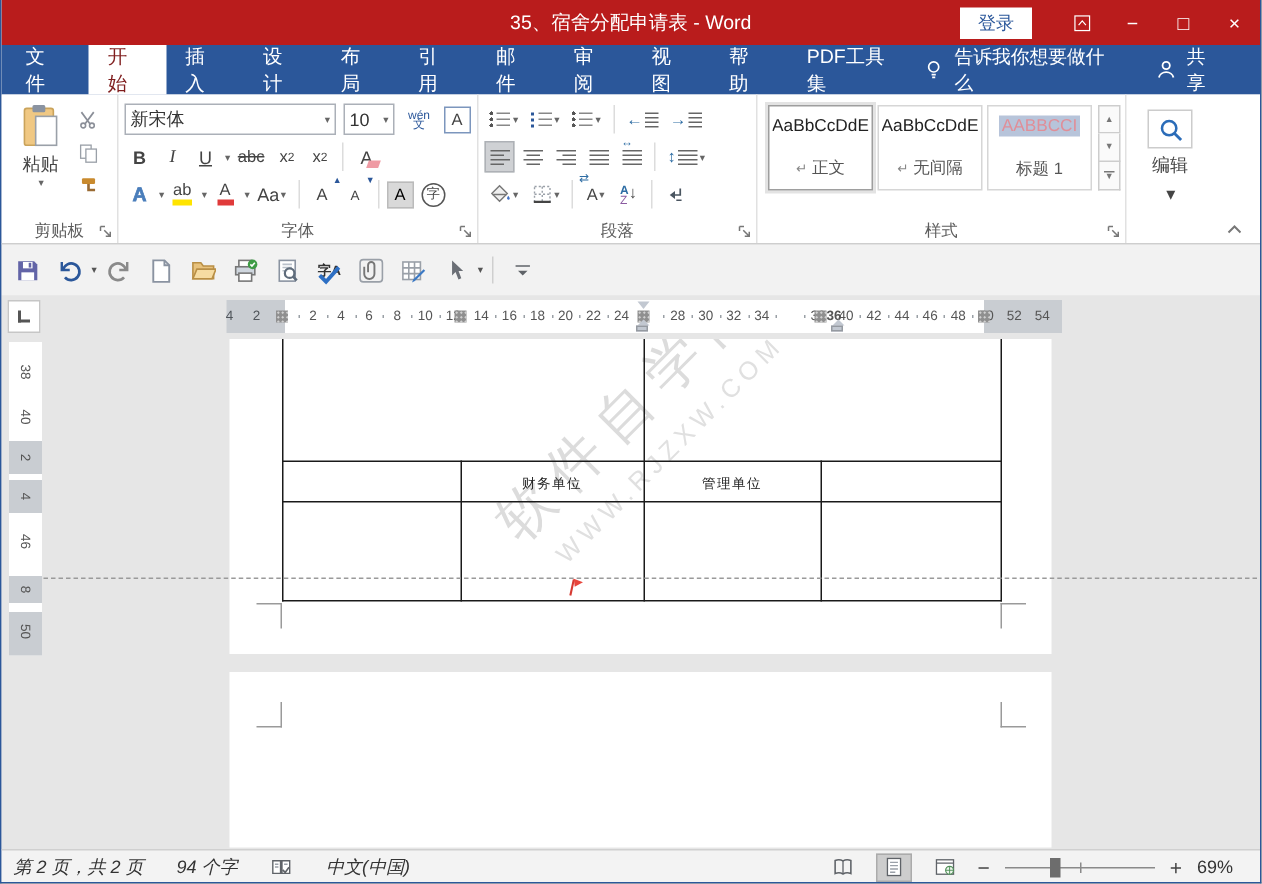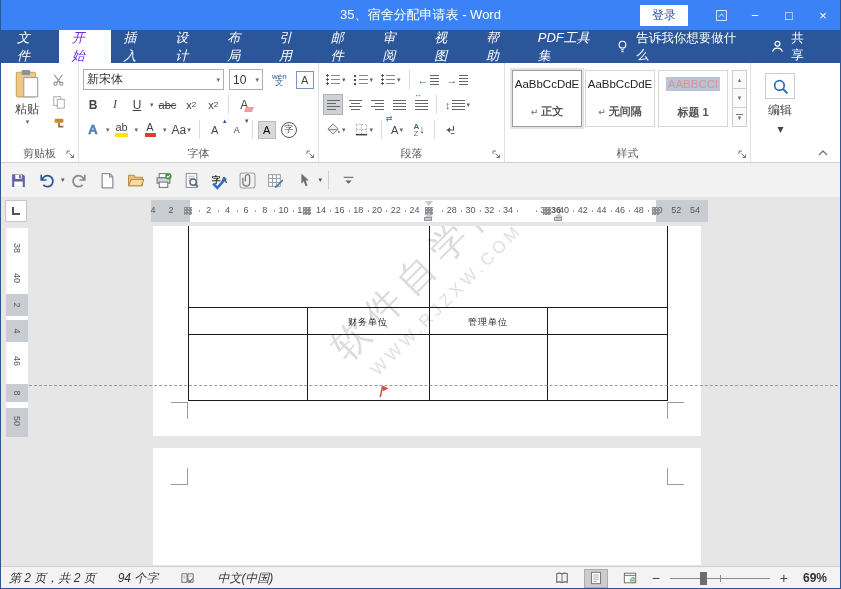--- a/index.html
+++ b/index.html
@@ -1,30 +1,30 @@
 <!DOCTYPE html>
 <html><head>
 <meta charset="utf-8">
 <style>
   html,body{margin:0;padding:0;background:#888;}
   *{box-sizing:border-box;font-family:"Liberation Sans","DejaVu Sans",sans-serif;}
   .window{position:relative;width:841px;height:589px;background:#e6e6e6;overflow:hidden;
     border-left:1px solid #2b579a;border-right:1px solid #2b579a;border-bottom:1px solid #2b579a;}
   
-  .titlebar{height:30px;background:#3b82f6;color:#fff;display:flex;align-items:center;position:relative;}
+  .titlebar{height:30px;background:#b91c1c;color:#fff;display:flex;align-items:center;position:relative;}
   .tb-title{position:absolute;left:0;right:0;text-align:center;font-size:13px;color:#fff;}
   .tb-right{margin-left:auto;display:flex;align-items:center;height:100%;}
   .login{background:#fff;color:#2b579a;border:none;font-size:12px;height:21px;padding:0 12px;margin-right:16px;cursor:pointer;}
   .tb-btn{width:34px;height:100%;display:flex;align-items:center;justify-content:center;color:#fff;font-size:13px;}
   .tb-btn svg{width:13px;height:13px;}
   
   .tabrow{height:33px;background:#2b579a;display:flex;align-items:stretch;color:#fff;font-size:13px;}
-  .tab{padding:0 13px;display:flex;align-items:center;cursor:pointer;font-style:italic;}
+  .tab{padding:0 13px;display:flex;align-items:center;cursor:pointer;}
   .tab.file{padding:0 16px;}
-  .tab.active{background:#fff;color:#6d28d9;}
+  .tab.active{background:#fff;color:#7f1d1d;}
   .tab-right{margin-left:auto;display:flex;align-items:center;gap:22px;padding-right:24px;}
   .tellme,.share{display:flex;align-items:center;gap:6px;font-size:12.5px;}
   .tellme svg,.share svg{width:15px;height:15px;}
   
   .ribbon{height:100px;background:#fff;border-bottom:1px solid #cecece;display:flex;position:relative;}
   .rgroup{position:relative;border-right:1px solid #e1e1e1;padding:4px 4px 16px 4px;}
   .glabel{position:absolute;bottom:1px;left:0;right:0;text-align:center;font-size:11px;color:#5d5d5d;}
   .launcher{position:absolute;right:2px;bottom:2px;width:11px;height:11px;}
   .rrow{display:flex;align-items:center;height:25px;gap:2px;}
   .rbtn{display:flex;align-items:center;justify-content:center;min-width:20px;height:21px;padding:0 2px;color:#444;font-size:12px;cursor:pointer;border:1px solid transparent;}
@@ -90,21 +90,21 @@
   .sort span{color:#444;font-size:11px;}
   .asian{position:relative;font-size:11px;}
   .asian em{position:absolute;top:-6px;left:-2px;font-style:normal;color:#2e6da4;font-size:8px;}
   
   .g-styles{width:246px;}
   .stywrap{display:flex;gap:3px;padding:3px 1px 0 3px;}
   .stycard{width:70px;height:57px;border:1px solid #d6d6d6;background:#fff;display:flex;flex-direction:column;align-items:center;justify-content:center;cursor:pointer;}
   .stycard.sel{border:1px solid #9e9e9e;box-shadow:0 0 0 2px #e3e3e3;}
   .stypre{font-size:11.5px;color:#222;white-space:nowrap;overflow:hidden;max-width:66px;}
   .stycard.hd .stypre{background:#b7c4da;color:#e08e98;padding:1px 2px;}
-  .stylbl{font-size:11px;color:#555;margin-top:14px;font-weight:bold;}
+  .stylbl{font-size:11px;color:#555;margin-top:14px;}
   .stylbl .pmark{font-size:9px;color:#888;}
   .stycol{display:flex;flex-direction:column;margin-left:3px;margin-top:3px;}
   .stb{width:15px;height:19px;border:1px solid #cdcdcd;background:#fafafa;display:flex;align-items:center;justify-content:center;font-size:6px;color:#777;cursor:pointer;}
   .stb+.stb{border-top:none;}
   .stb .morebar{display:flex;flex-direction:column;align-items:center;line-height:4px;}
   .stb .morebar i{width:7px;height:1px;background:#777;margin-bottom:1px;}
   
   .g-edit{width:58px;border-right:none;}
   .editbtn{display:flex;flex-direction:column;align-items:center;padding-top:3px;cursor:pointer;}
   .editbtn .micon{width:30px;height:26px;border:1px solid #ccc;display:flex;align-items:center;justify-content:center;}
@@ -162,21 +162,21 @@
   .sb-item{margin-right:22px;cursor:pointer;white-space:nowrap;font-style:italic;}
   .sb-icn{width:15px;height:15px;margin-right:22px;cursor:pointer;}
   .sb-right{margin-left:auto;display:flex;align-items:center;gap:10px;}
   .viewbtn{width:24px;height:19px;display:flex;align-items:center;justify-content:center;cursor:pointer;}
   .viewbtn.sel{background:#cdcdcd;border:1px solid #ababab;}
   .viewbtn svg{width:14px;height:14px;}
   .zminus,.zplus{font-size:14px;color:#444;cursor:pointer;}
   .ztrack{width:100px;height:1px;background:#8a8a8a;position:relative;cursor:pointer;}
   .znotch{position:absolute;left:50px;top:-3px;width:1px;height:7px;background:#8a8a8a;}
   .zhandle{position:absolute;left:30px;top:-6px;width:7px;height:13px;background:#6d6d6d;cursor:pointer;}
-  .zpct{width:34px;text-align:center;font-weight:bold;}
+  .zpct{width:34px;text-align:left;}
 </style>
 </head>
 <body>
 
 <svg width="0" height="0" style="position:absolute">
 <defs>
 <symbol id="i-save" viewBox="0 0 16 16">
         <path d="M2 2h10l2 2v10H2z" fill="#6264a7"></path>
         <rect x="5" y="2.5" width="6" height="4" fill="#fff"></rect>
         <rect x="8.6" y="3" width="1.6" height="3" fill="#6264a7"></rect>

